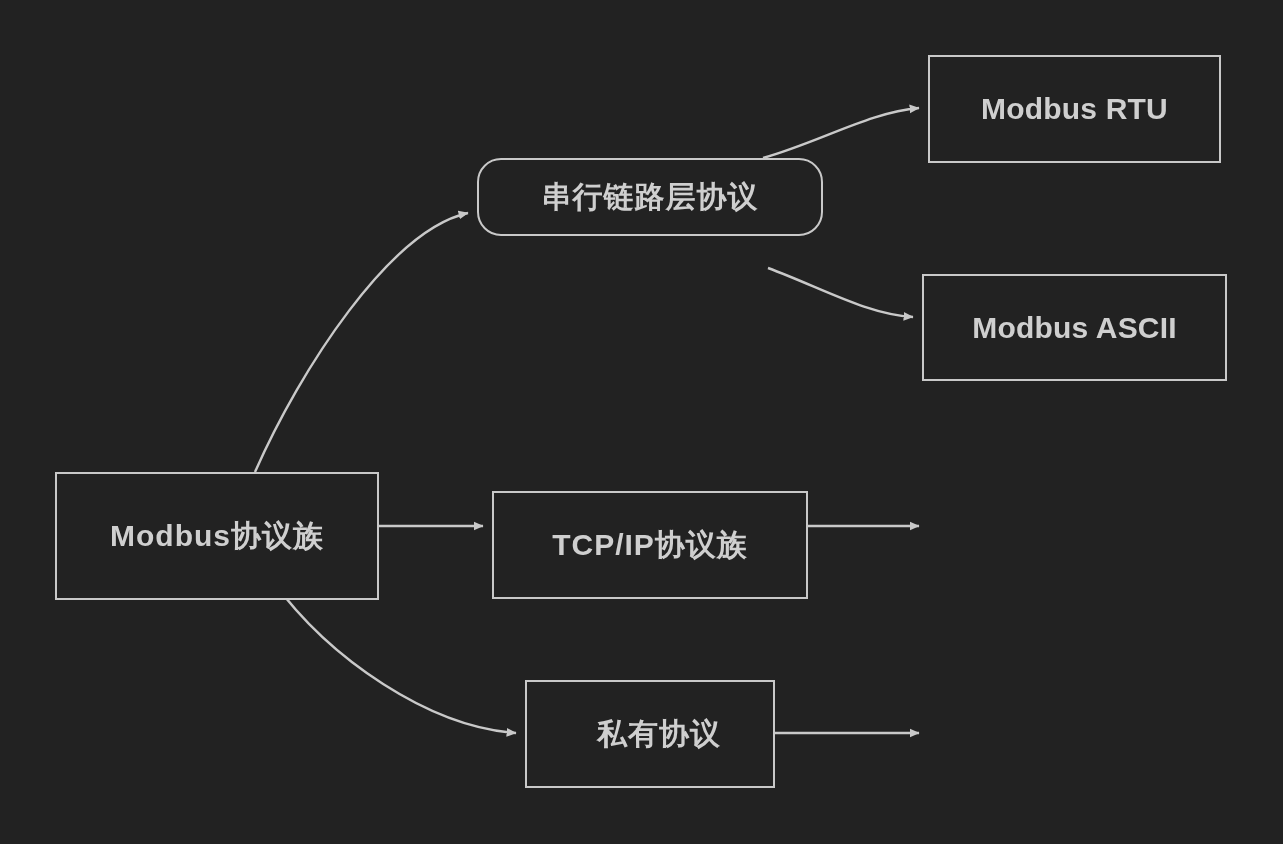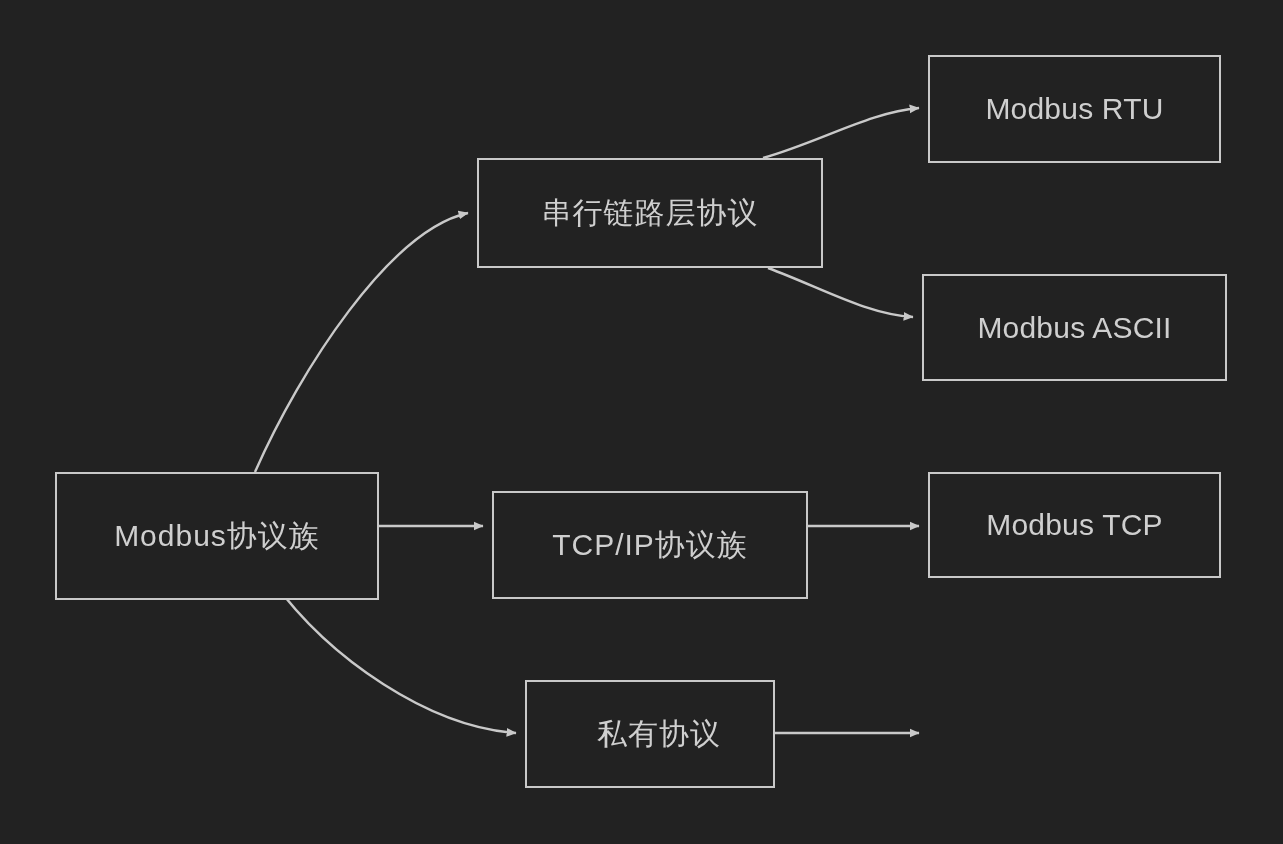--- a/index.html
+++ b/index.html
@@ -37,28 +37,28 @@
     align-items: center;
     justify-content: center;
     color: #cfcfcf;
   }
   .node-label {
     font-size: 30px;
     line-height: 1.2;
     letter-spacing: 0.2px;
     color: #cfcfcf;
     white-space: nowrap;
-    font-weight: 400;
+    font-weight: 700;
   }
   .node-label.cjk {
     letter-spacing: 1px;
   }
   
   #node-root          { left: 55px;  top: 472px; width: 324px; height: 128px; }
-  #node-serial-link   { left: 477px; top: 158px; width: 346px; height: 110px; }
+  #node-serial-link   { left: 477px; top: 158px; width: 346px; height: 78px; border-radius: 24px; }
   #node-tcpip         { left: 492px; top: 472px; width: 316px; height: 108px; margin-top: 19px; }
   #node-proprietary   { left: 525px; top: 680px; width: 250px; height: 108px; padding-left: 18px; }
   #node-modbus-rtu    { left: 928px; top: 55px;  width: 293px; height: 108px; }
   #node-modbus-ascii  { left: 922px; top: 274px; width: 305px; height: 107px; }
   #node-modbus-tcp    { left: 928px; top: 472px; width: 293px; height: 106px; }
   #node-modbus-plus   { left: 928px; top: 680px; width: 293px; height: 107px; }
 </style>
 </head>
 <body>
 
@@ -103,18 +103,15 @@
   </div>
 
   <div class="node" id="node-modbus-rtu">
     <span class="node-label">Modbus RTU</span>
   </div>
 
   <div class="node" id="node-modbus-ascii">
     <span class="node-label">Modbus ASCII</span>
   </div>
 
-  <div class="node" id="node-modbus-tcp">
-    <span class="node-label">Modbus TCP</span>
-  </div>
 
 
 </div>
 
 </body></html>

